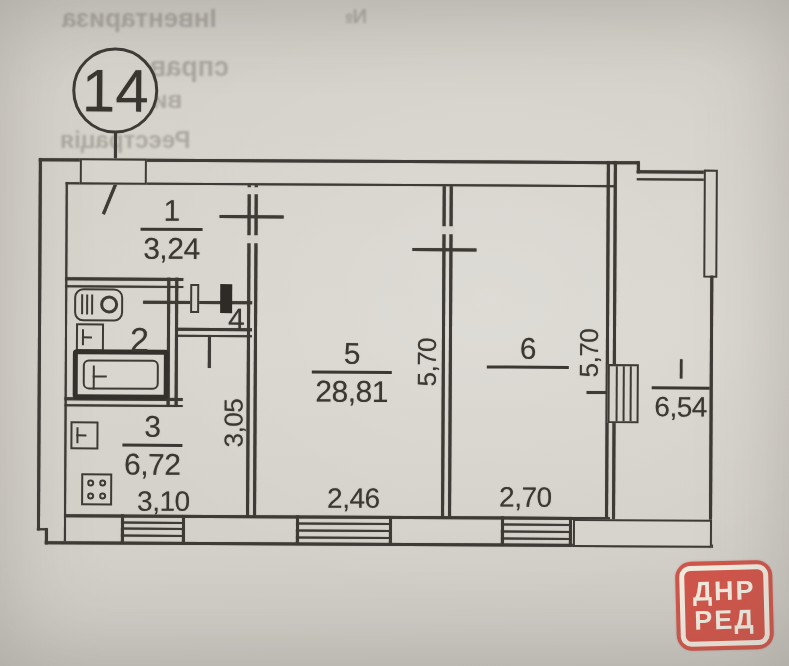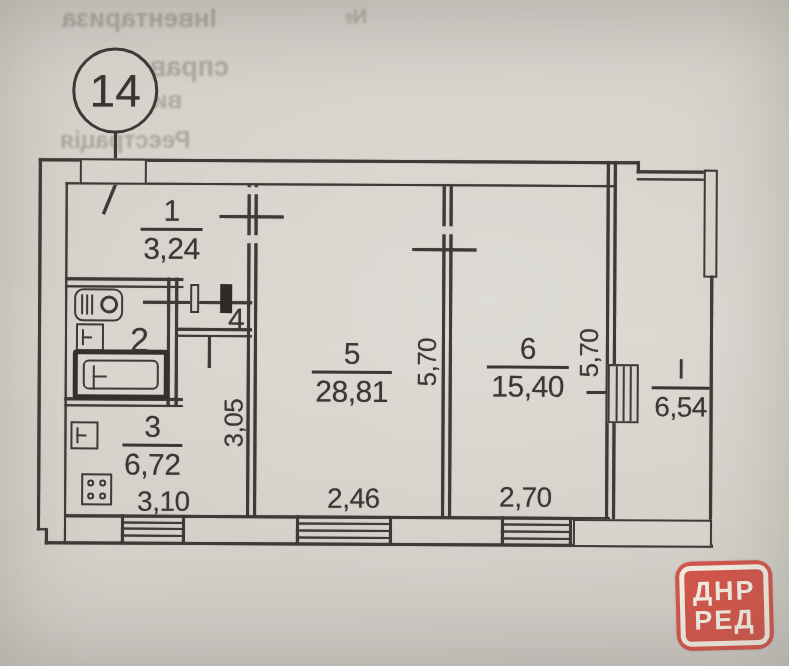--- a/index.html
+++ b/index.html
@@ -32,21 +32,21 @@
   .rnum  { font-size:30px; line-height:32px; }
   .rline { height:2.5px; background:#3b3732; margin:1px auto 2px; }
   .rarea { font-size:30px; line-height:32px; }
   .dim   { font-size:28px; }
   .dimv  { transform:rotate(-90deg); text-align:center; font-size:26px; }
 
   .circle-badge {
     position:absolute; left:71px; top:49px; width:86px; height:86px;
     border:3px solid #3e3a35; border-radius:50%; background:#d6d3cc;
     display:flex; align-items:center; justify-content:center;
-    font-size:46px; color:#393631; text-shadow:0 0 1px rgba(57,54,49,.5);
+    font-size:60px; color:#393631; text-shadow:0 0 1px rgba(57,54,49,.5);
   }
 
   .bleed {
     position:absolute; transform:scaleX(-1);
     color:rgba(104,99,93,.38); filter:blur(1.1px);
     font-weight:700; white-space:nowrap;
   }
 
   .fix { position:absolute; border:2.5px solid #3e3a35; background:transparent; }
   .fix .fl { position:absolute; background:#3e3a35; }
@@ -195,21 +195,20 @@
     </div>
     <div class="plabel" style="left:228px; top:303px; font-size:30px;">4</div>
     <div class="plabel rlabel" style="left:310px; top:338px; width:84px;">
       <div class="rnum">5</div>
       <div class="rline" style="width:80px;"></div>
       <div class="rarea">28,81</div>
     </div>
     <div class="plabel rlabel" style="left:485px; top:332px; width:86px;">
       <div class="rnum">6</div>
       <div class="rline" style="width:82px;"></div>
-      <div class="rarea">15,40</div>
     </div>
     <div class="plabel rlabel" style="left:650px; top:352px; width:62px;">
       <div class="rnum" style="font-size:28px;">I</div>
       <div class="rline" style="width:58px;"></div>
       <div class="rarea" style="font-size:28px;">6,54</div>
     </div>
 
     <div class="plabel dimv" style="left:174px; top:409px; width:120px; height:30px;">3,05</div>
     <div class="plabel dimv" style="left:367px; top:347px; width:120px; height:30px;">5,70</div>
     <div class="plabel dimv" style="left:529px; top:337px; width:120px; height:30px;">5,70</div>

